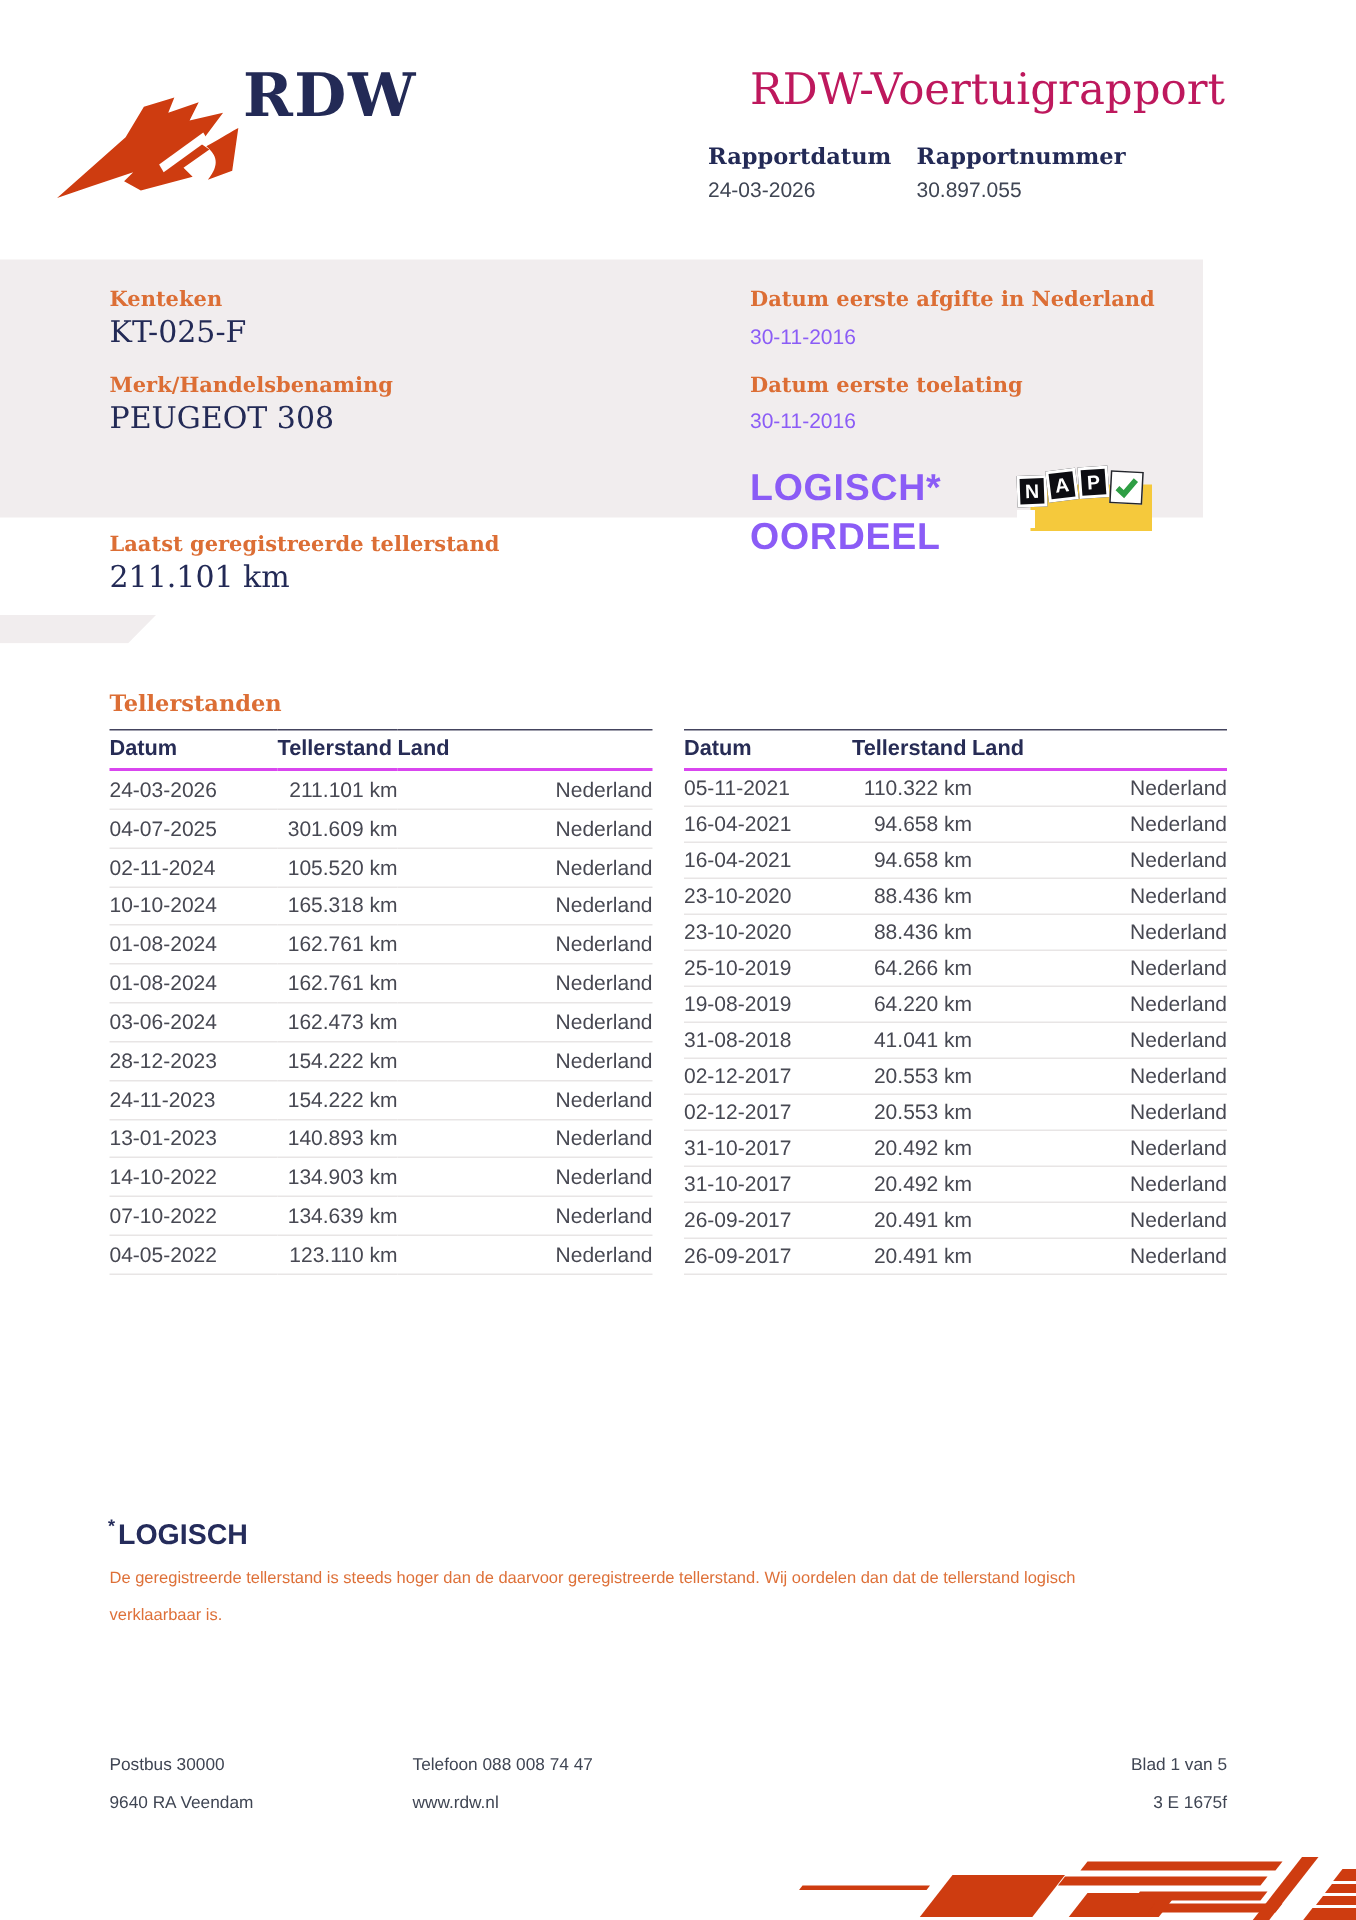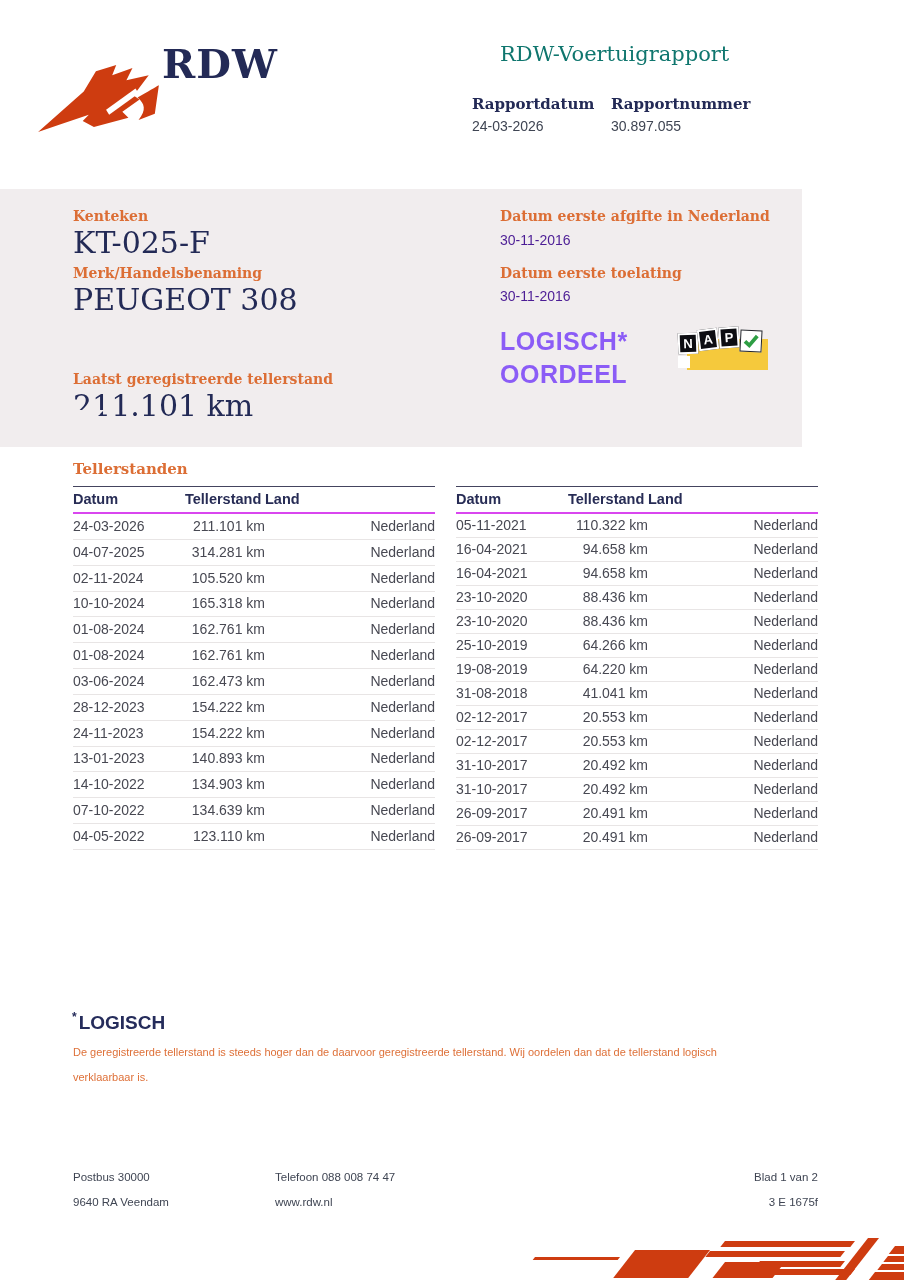--- a/index.html
+++ b/index.html
@@ -11,57 +11,56 @@
   }
   
   .wing-logo { position:absolute; left:35px; top:50px; width:132px; height:88px; }
   .logo-text {
     position:absolute; left:162px; top:40px;
     font-family:"DejaVu Serif", serif; font-size:40px; font-weight:600;
     color:#232A56; letter-spacing:1px;
   }
   .report-title {
     position:absolute; left:500px; top:42px;
-    font-family:"DejaVu Serif", serif; font-size:21px; font-weight:500;
-    color:#0f766e;
+    font-family:"DejaVu Serif", serif; font-size:29px; font-weight:500;
+    color:#be185d;
   }
   .meta-label {
     position:absolute; top:95px;
     font-family:"DejaVu Serif", serif; font-weight:bold; font-size:15px;
     color:#232A56;
   }
   .meta-value {
     position:absolute; top:118px;
     font-size:14px; color:#3F4553;
   }
   .ml-1, .mv-1 { left:472px; }
   .ml-2, .mv-2 { left:611px; }
   
   .summary-box {
-    position:absolute; left:0; top:173px; width:802px; height:258px;
+    position:absolute; left:0; top:173px; width:802px; height:172px;
     background:#F1EDEE;
-    margin-top:16px;
   }
   .summary-tab {
     position:absolute; left:0; top:410px; width:104px; height:19px;
     background:#F1EDEE;
     clip-path:polygon(0 0, 100% 0, 82% 100%, 0 100%);
   }
   .field-label {
     position:absolute;
     font-family:"DejaVu Serif", serif; font-weight:bold; font-size:14px;
     color:#DC6E35;
   }
   .field-value-serif {
     position:absolute;
-    font-family:"DejaVu Serif", serif; font-size:30px; font-weight:500;
+    font-family:"DejaVu Serif", serif; font-size:20px; font-weight:500;
     color:#232A56;
   }
   .field-value-sans {
-    position:absolute; font-size:14px; color:#4c1d95;
+    position:absolute; font-size:14px; color:#8b5cf6;
   }
   .oordeel {
     position:absolute; left:500px; top:136px;
     font-size:25px; font-weight:bold; line-height:33px;
     color:#8b5cf6; letter-spacing:0.5px;
     font-family:"Liberation Sans", sans-serif;
   }
   
   .nap { position:absolute; left:678px; top:137px; width:90px; height:46px; }
   .nap-yellow { position:absolute; left:9px; top:13px; width:81px; height:31px; background:#F5C93C; }
@@ -195,21 +194,21 @@
         </tr>
       </thead>
       <tbody>
           <tr>
             <td>24-03-2026</td>
             <td>211.101 km</td>
             <td>Nederland</td>
           </tr>
           <tr>
             <td>04-07-2025</td>
-            <td>314.281 km</td>
+            <td>301.609 km</td>
             <td>Nederland</td>
           </tr>
           <tr>
             <td>02-11-2024</td>
             <td>105.520 km</td>
             <td>Nederland</td>
           </tr>
           <tr>
             <td>10-10-2024</td>
             <td>165.318 km</td>
@@ -355,21 +354,21 @@
 
   <div class="footer-col fc-1">
     <div>Postbus 30000</div>
     <div>9640 RA Veendam</div>
   </div>
   <div class="footer-col fc-2">
     <div>Telefoon 088 008 74 47</div>
     <div>www.rdw.nl</div>
   </div>
   <div class="footer-col fc-3">
-    <div>Blad 1 van 2</div>
+    <div>Blad 1 van 5</div>
     <div>3 E 1675f</div>
   </div>
 
   <svg class="footer-graphic" viewBox="0 0 384 42" aria-hidden="true">
     <g fill="#CE3C10">
       <polygon points="15,19 100,19 97.7,22 12.7,22"></polygon>
       <polygon points="115,12 190,12 168.2,40 93.2,40"></polygon>
       <polygon points="205,3 335,3 330.3,9 200.3,9"></polygon>
       <polygon points="190,13 325,13 320.3,19 185.3,19"></polygon>
       <polygon points="205,24 265,24 252.5,40 192.5,40"></polygon>

